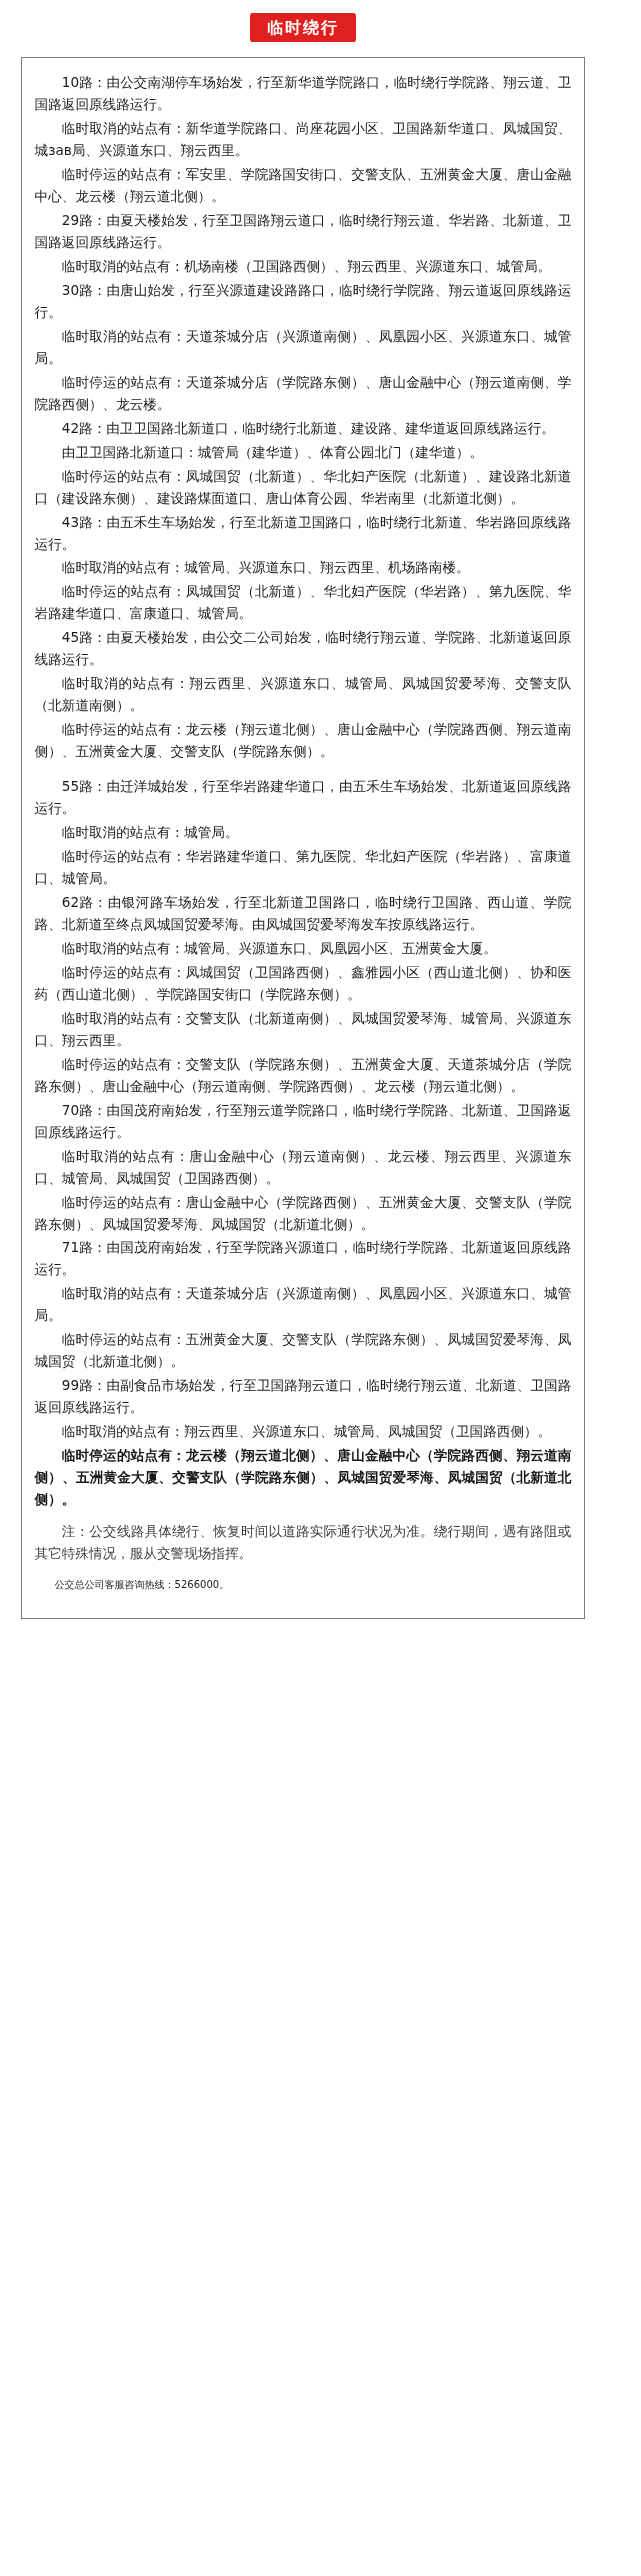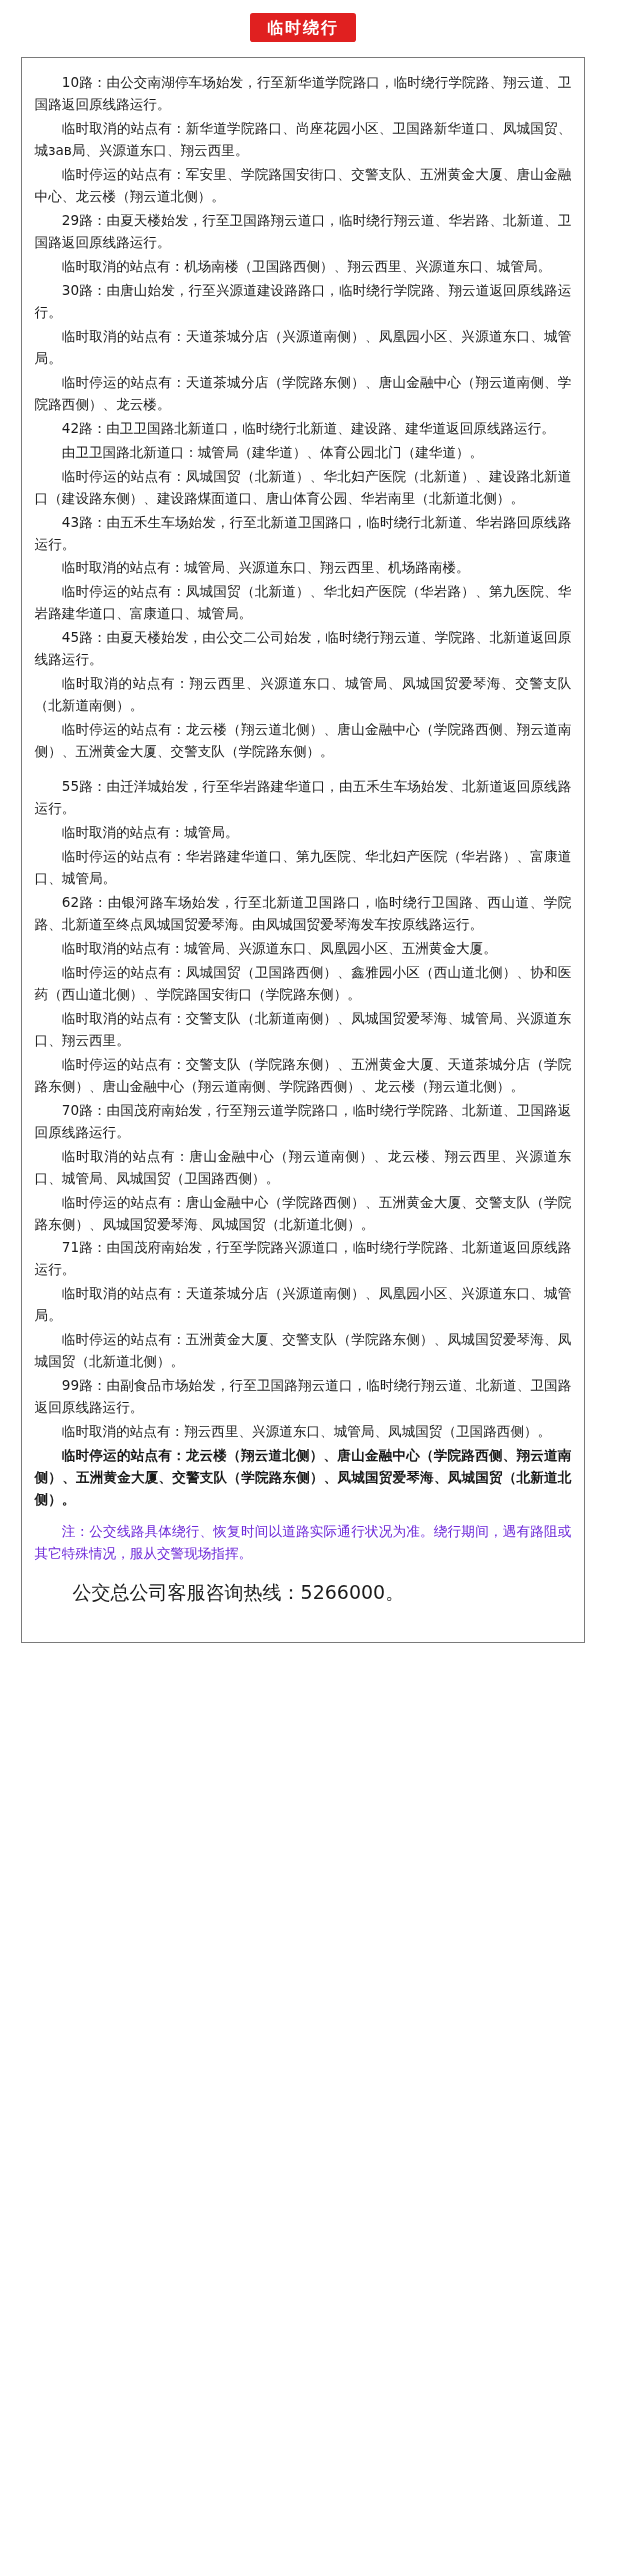--- a/index.html
+++ b/index.html
@@ -55,27 +55,27 @@
   }
   .route-block {
     margin-bottom: 1.9px;
   }
   .gap {
     height: 11.3px;
   }
   .note {
     font-size: 13.6px;
     line-height: 1.62;
-    color: #6d28d9;
+    color: #404040;
     text-align: justify;
     text-indent: 2em;
     margin-top: 9.4px;
   }
   .hotline {
-    font-size: 19px;
+    font-size: 10px;
     line-height: 1.62;
     color: #1a1a1a;
     text-indent: 2em;
     margin-top: 10px;
   }
 </style>
 </head>
 <body>
 
 <div class="page">

